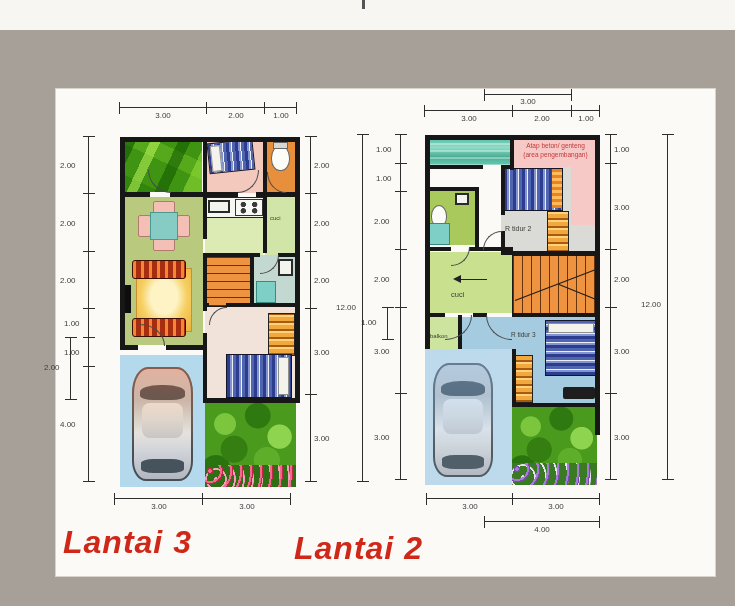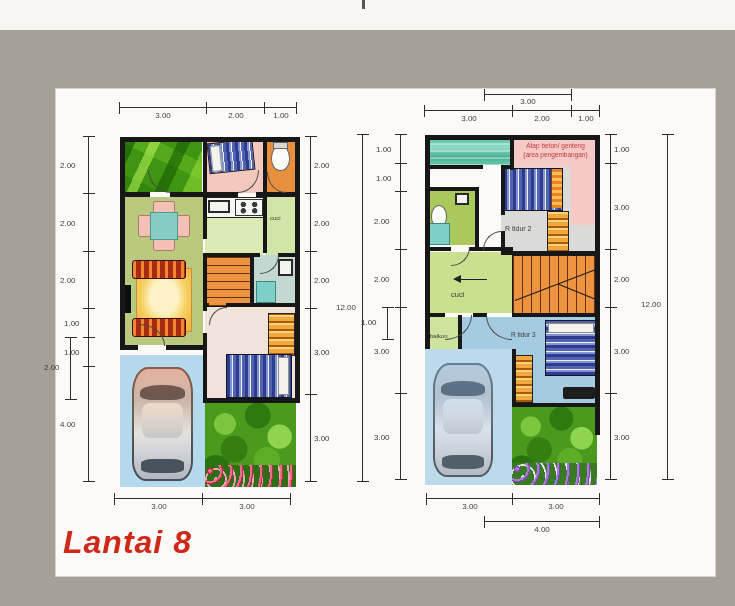--- a/index.html
+++ b/index.html
@@ -324,14 +324,15 @@
   <div class="seg-v" style="left:667px;top:135px;height:345px"></div>
   <span class="dlabel" style="left:641px;top:300px">12.00</span>
 
   <div class="seg-h" style="left:427px;top:498px;width:86px"></div>
   <div class="seg-h" style="left:513px;top:498px;width:87px"></div>
   <span class="dlabel cx" style="left:470px;top:502px">3.00</span>
   <span class="dlabel cx" style="left:556px;top:502px">3.00</span>
   <div class="seg-h" style="left:485px;top:521px;width:115px"></div>
   <span class="dlabel cx" style="left:542px;top:525px">4.00</span>
 
-  <div class="lantai" style="left:63px;top:524px">Lantai 8</div>
+  <div class="lantai" style="left:63px;top:524px">Lantai 3</div>
+  <div class="lantai" style="left:294px;top:530px">Lantai 2</div>
 </div>
 
 </body></html>

